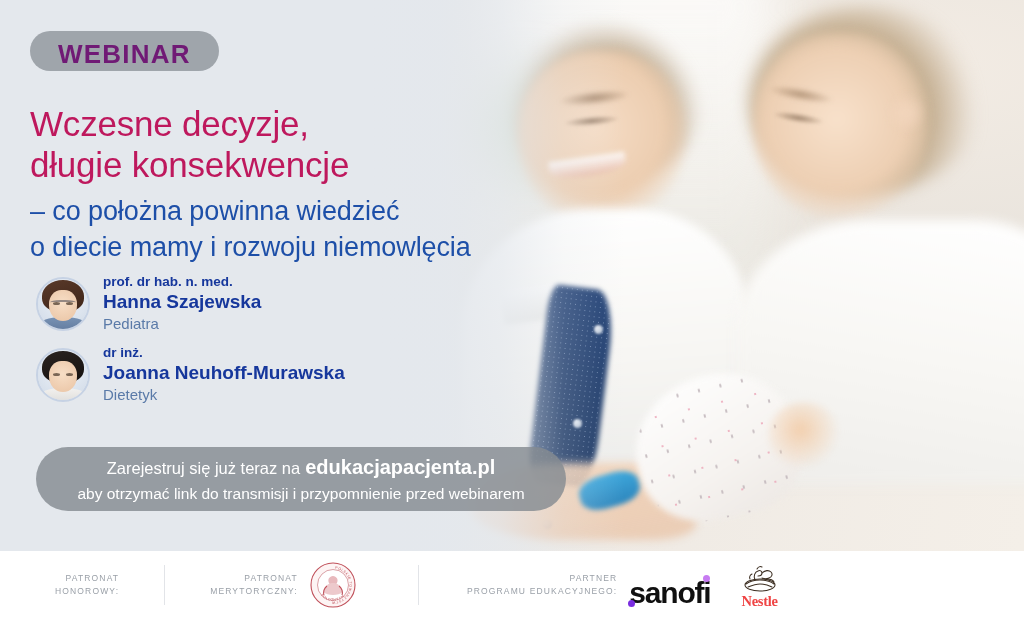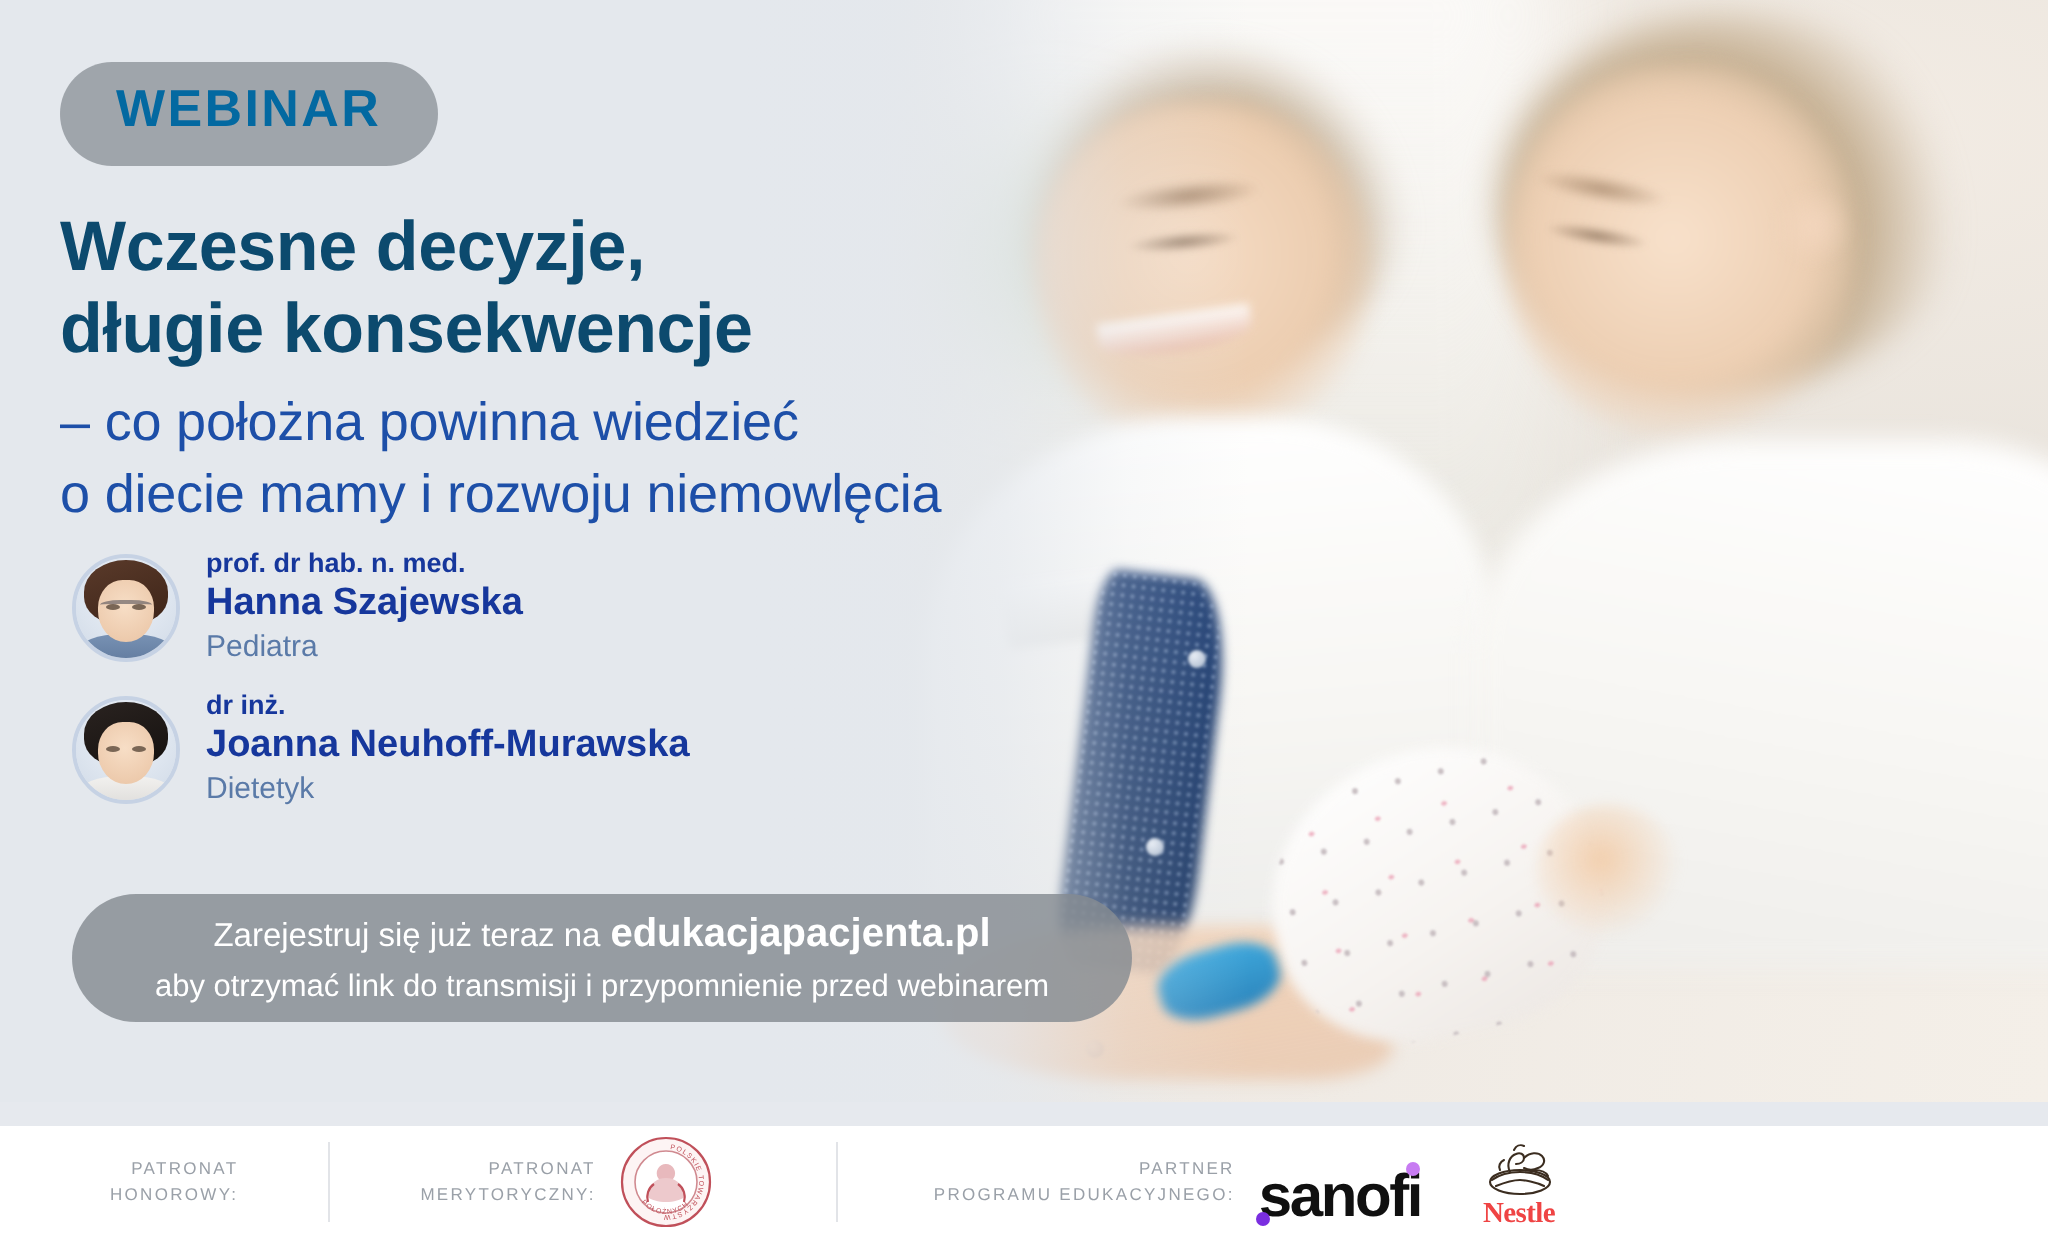--- a/index.html
+++ b/index.html
@@ -192,43 +192,43 @@
 
   
   .content { position:absolute; inset:0; }
 
   .badges {
     position:absolute; left:30px; top:31px;
     display:flex; align-items:center; gap:18px;
   }
   .pill-webinar {
     background:rgba(140,146,152,.78);
-    color:#0369a1;
+    color:#701a75;
     font-size:26px; font-weight:bold;
     letter-spacing:1.2px;
-    padding:10px 28px 16px;
+    padding:10px 28px 4px;
     border-radius:30px;
     line-height:1;
   }
   .pill-date {
     color:#ffffff;
     font-size:23px; font-weight:bold;
     letter-spacing:.2px;
     padding:11px 26px 13px;
     border-radius:30px;
     line-height:1;
     background:linear-gradient(90deg,
       #0b2f72 0%, #0e3d8f 16%, #1463bf 34%,
       #17a6e4 50%, #1272cc 66%, #0d3f92 84%, #0a2a69 100%);
   }
 
   .title { position:absolute; left:30px; top:103px; }
   .t-line1, .t-line2 {
-    color:#0c4a6e;
-    font-size:35px; font-weight:bold;
+    color:#be185d;
+    font-size:35px; font-weight:normal;
     line-height:1.18;
     letter-spacing:-.2px;
   }
   .t-line3, .t-line4 {
     color:#1d4fa8;
     font-size:27px; font-weight:normal;
     line-height:1.33;
     letter-spacing:-.1px;
   }
   .t-line3 { margin-top:8px; }
@@ -281,21 +281,21 @@
     align-items:center; justify-content:center;
     color:#ffffff;
   }
   .cta-1 { font-size:16.5px; line-height:1.35; }
   .cta-1 b { font-size:20px; font-weight:bold; margin-left:5px; }
   .cta-2 { font-size:15.5px; line-height:1.35; margin-top:3px; }
 
   
   .footer {
     position:absolute; left:0; bottom:0;
-    width:1024px; height:56px;
+    width:1024px; height:68px;
     background:#ffffff;
     display:flex; align-items:center;
   }
   .f-block { display:flex; align-items:center; height:100%; }
   .f-label {
     color:#9aa0a8; font-size:8.5px; letter-spacing:1.15px;
     text-align:right; line-height:1.5; white-space:pre-line;
   }
   .f-sep { width:1px; height:40px; background:#e2e4e8; }
 

